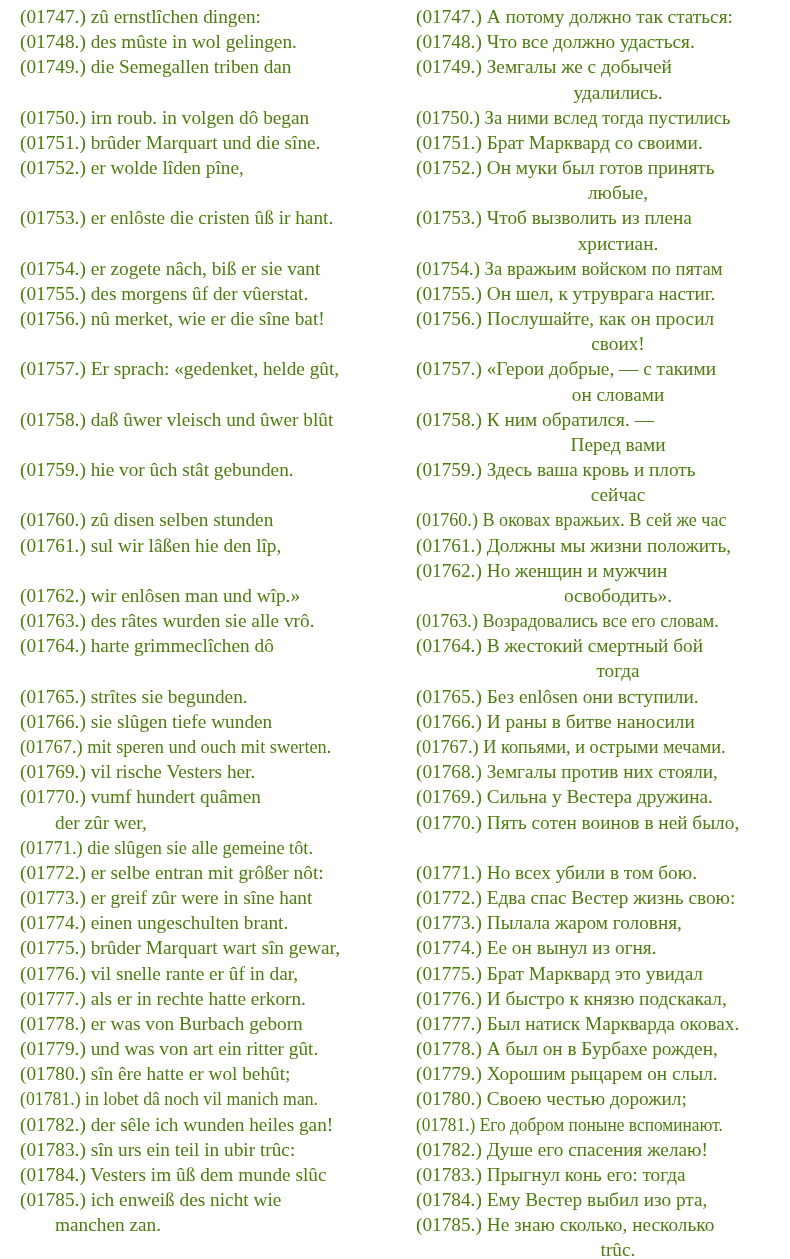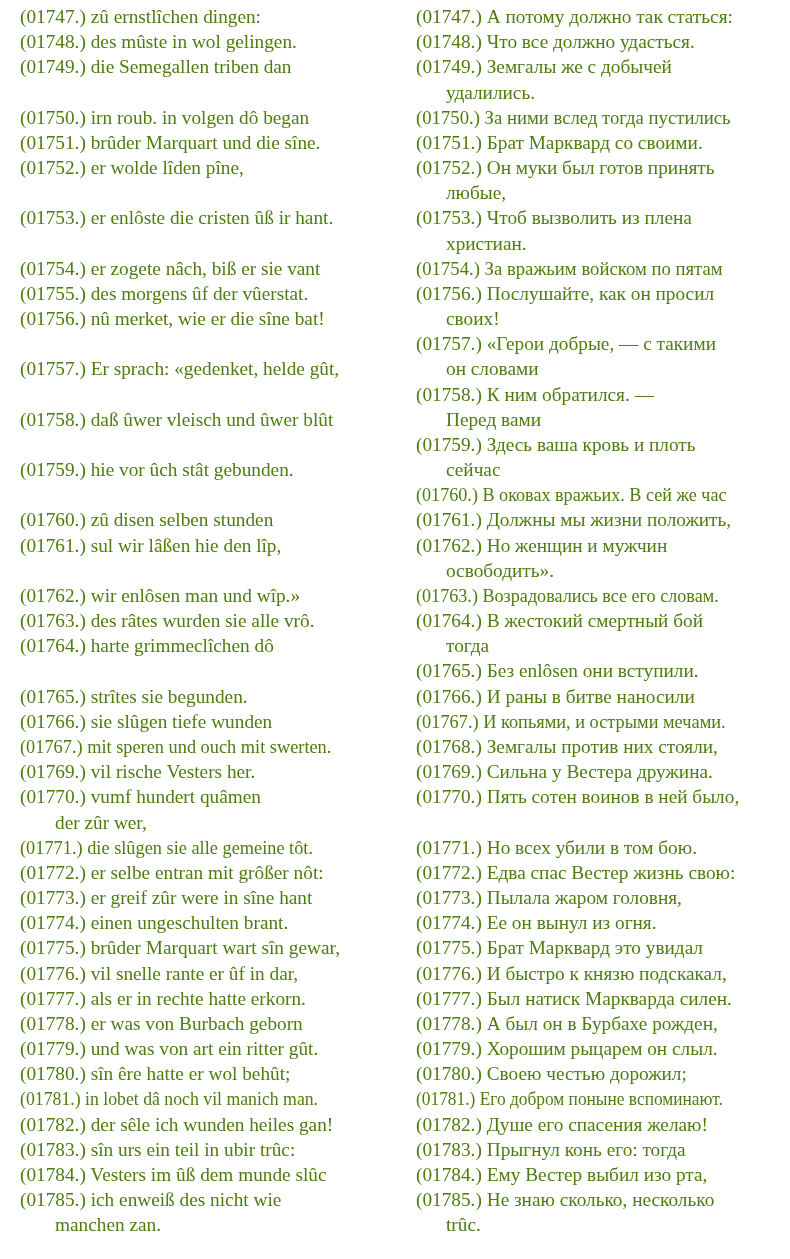--- a/index.html
+++ b/index.html
@@ -24,21 +24,21 @@
   }
   .col-german  { left: 20px;  width: 378px; }
   .col-russian { left: 416px; width: 374px; }
   .row {
     height: 25.18px;
     line-height: 25.18px;
     white-space: nowrap;
     transform-origin: 0 50%;
   }
   .col-german  .row.cont { padding-left: 35px; }
-  .col-russian .row.cont { padding-left: 30px; }
+  .col-russian .row.cont { padding-left: 30px; text-align: center; }
   .num { letter-spacing: 0; }
   .txt { letter-spacing: 0; }
 </style>
 </head>
 <body>
 
 <div class="page">
   <div class="col col-german">
       <div class="row"><span class="num">(01747.)</span> <span class="txt">zû ernstlîchen dingen:</span></div>
       <div class="row"><span class="num">(01748.)</span> <span class="txt">des mûste in wol gelingen.</span></div>
@@ -95,20 +95,21 @@
       <div class="row"><span class="num">(01748.)</span> <span class="txt">Что все должно удасться.</span></div>
       <div class="row"><span class="num">(01749.)</span> <span class="txt">Земгалы же с добычей</span></div>
       <div class="row cont"><span class="txt">удалились.</span></div>
       <div class="row" style="transform: scaleX(0.97);"><span class="num">(01750.)</span> <span class="txt">За ними вслед тогда пустились</span></div>
       <div class="row"><span class="num">(01751.)</span> <span class="txt">Брат Марквард со своими.</span></div>
       <div class="row"><span class="num">(01752.)</span> <span class="txt">Он муки был готов принять</span></div>
       <div class="row cont"><span class="txt">любые,</span></div>
       <div class="row"><span class="num">(01753.)</span> <span class="txt">Чтоб вызволить из плена</span></div>
       <div class="row cont"><span class="txt">христиан.</span></div>
       <div class="row" style="transform: scaleX(0.97);"><span class="num">(01754.)</span> <span class="txt">За вражьим войском по пятам</span></div>
+      <div class="row"><span class="num">(01755.)</span> <span class="txt">Он шел, к утруврага настиг.</span></div>
       <div class="row"><span class="num">(01756.)</span> <span class="txt">Послушайте, как он просил</span></div>
       <div class="row cont"><span class="txt">своих!</span></div>
       <div class="row"><span class="num">(01757.)</span> <span class="txt">«Герои добрые, — с такими</span></div>
       <div class="row cont"><span class="txt">он словами</span></div>
       <div class="row"><span class="num">(01758.)</span> <span class="txt">К ним обратился. —</span></div>
       <div class="row cont"><span class="txt">Перед вами</span></div>
       <div class="row"><span class="num">(01759.)</span> <span class="txt">Здесь ваша кровь и плоть</span></div>
       <div class="row cont"><span class="txt">сейчас</span></div>
       <div class="row" style="transform: scaleX(0.94);"><span class="num">(01760.)</span> <span class="txt">В оковах вражьих. В сей же час</span></div>
       <div class="row"><span class="num">(01761.)</span> <span class="txt">Должны мы жизни положить,</span></div>
@@ -123,21 +124,21 @@
       <div class="row"><span class="num">(01768.)</span> <span class="txt">Земгалы против них стояли,</span></div>
       <div class="row"><span class="num">(01769.)</span> <span class="txt">Сильна у Вестера дружина.</span></div>
       <div class="row"><span class="num">(01770.)</span> <span class="txt">Пять сотен воинов в ней было,</span></div>
       <div class="row"></div>
       <div class="row"><span class="num">(01771.)</span> <span class="txt">Но всех убили в том бою.</span></div>
       <div class="row"><span class="num">(01772.)</span> <span class="txt">Едва спас Вестер жизнь свою:</span></div>
       <div class="row"><span class="num">(01773.)</span> <span class="txt">Пылала жаром головня,</span></div>
       <div class="row"><span class="num">(01774.)</span> <span class="txt">Ее он вынул из огня.</span></div>
       <div class="row"><span class="num">(01775.)</span> <span class="txt">Брат Марквард это увидал</span></div>
       <div class="row"><span class="num">(01776.)</span> <span class="txt">И быстро к князю подскакал,</span></div>
-      <div class="row"><span class="num">(01777.)</span> <span class="txt">Был натиск Маркварда силен.</span></div>
+      <div class="row"><span class="num">(01777.)</span> <span class="txt">Был натиск Маркварда оковах.</span></div>
       <div class="row"><span class="num">(01778.)</span> <span class="txt">А был он в Бурбахе рожден,</span></div>
       <div class="row"><span class="num">(01779.)</span> <span class="txt">Хорошим рыцарем он слыл.</span></div>
       <div class="row"><span class="num">(01780.)</span> <span class="txt">Своею честью дорожил;</span></div>
       <div class="row" style="transform: scaleX(0.9);"><span class="num">(01781.)</span> <span class="txt">Его добром поныне вспоминают.</span></div>
       <div class="row"><span class="num">(01782.)</span> <span class="txt">Душе его спасения желаю!</span></div>
       <div class="row"><span class="num">(01783.)</span> <span class="txt">Прыгнул конь его: тогда</span></div>
       <div class="row"><span class="num">(01784.)</span> <span class="txt">Ему Вестер выбил изо рта,</span></div>
       <div class="row"><span class="num">(01785.)</span> <span class="txt">Не знаю сколько, несколько</span></div>
       <div class="row cont"><span class="txt">trûc.</span></div>
     </div>

